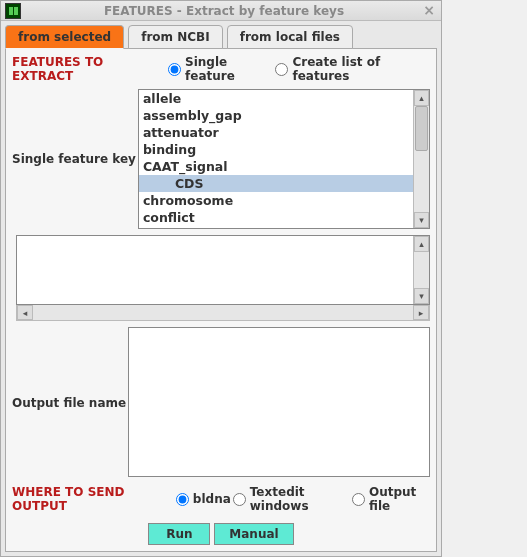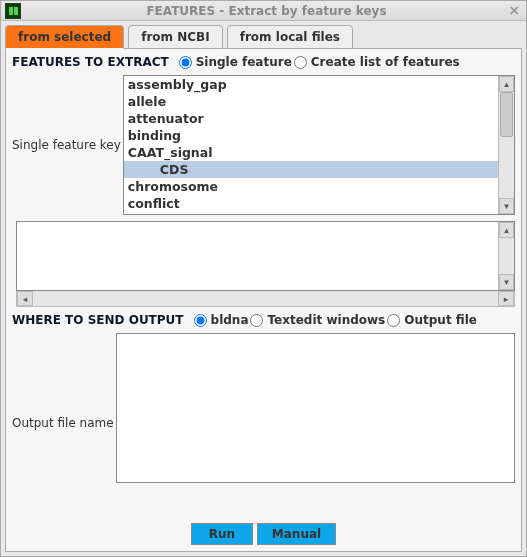--- a/index.html
+++ b/index.html
@@ -3,21 +3,21 @@
 <meta charset="utf-8">
 <style>
 * { box-sizing: border-box; margin: 0; padding: 0; }
 body {
   font-family: "DejaVu Sans", Arial, sans-serif;
   font-size: 12px;
   background: #f0f0f0;
   color: #333;
 }
 .window {
-  width: 527px;
+  width: 442px;
   height: 557px;
   background: #e8e8e8;
   border: 1px solid #aaa;
   display: flex;
   flex-direction: column;
 }
 .titlebar {
   height: 20px;
   background: linear-gradient(#eaeaea, #dadada);
   display: flex;
@@ -89,24 +89,24 @@
   flex-direction: column;
   gap: 6px;
 }
 .row {
   display: flex;
   align-items: flex-start;
 }
 .row.center { align-items: center; }
 .label {
   font-weight: bold;
-  color: #0f172a;
+  color: #b91c1c;
 }
 .sublabel {
-  font-weight: normal;
+  font-weight: bold;
   align-self: center;
 }
 .radios {
   display: flex;
   gap: 2px;
   align-items: center;
   margin-left: 10px;
 }
 .radio {
   display: inline-flex;
@@ -208,21 +208,21 @@
   min-height: 150px;
 }
 .buttons {
   display: flex;
   justify-content: center;
   gap: 4px;
   padding-top: 4px;
 }
 .btn {
   padding: 3px 14px;
-  background: #0ea5e9;
+  background: #5eead4;
   border: 1px solid #888;
   font-weight: bold;
   min-width: 62px;
   text-align: center;
 }
 .flex1 { flex: 1; display: flex; }
 </style>
 </head>
 <body>
 
@@ -255,22 +255,22 @@
             <span>Create list of features</span>
           </label>
         </div>
       </div>
 
       <div class="row">
         <span class="sublabel">Single feature key</span>
         <div class="listbox">
           <div class="listbox-inner">
             <ul>
+              <li>allele</li>
               <li>assembly_gap</li>
-              <li>allele</li>
               <li>attenuator</li>
               <li>binding</li>
               <li>CAAT_signal</li>
               <li class="selected">CDS</li>
               <li>chromosome</li>
               <li>conflict</li>
             </ul>
             <div class="vscroll">
               <div class="up">▴</div>
               <div class="track">
@@ -293,43 +293,43 @@
             </div>
           </div>
           <div class="hscroll">
             <div class="left">◂</div>
             <div class="track"></div>
             <div class="right">▸</div>
           </div>
         </div>
       </div>
 
+      <div class="row flex1">
+        <span class="sublabel">Output file name</span>
+        <div class="output-box"></div>
+      </div>
+
       <div class="row center">
         <span class="label">WHERE TO SEND OUTPUT</span>
         <div class="radios">
           <label class="radio">
             <input type="radio" name="outmode" checked="" style="">
             <span>bldna</span>
           </label>
           <label class="radio">
             <input type="radio" name="outmode" style="">
             <span>Textedit windows</span>
           </label>
           <label class="radio">
             <input type="radio" name="outmode" style="">
             <span>Output file</span>
           </label>
         </div>
       </div>
 
-      <div class="row flex1">
-        <span class="sublabel">Output file name</span>
-        <div class="output-box"></div>
-      </div>
-
       <div class="buttons">
         <div class="btn">Run</div>
         <div class="btn">Manual</div>
       </div>
 
     </div>
   </div>
 </div>
 
 </body></html>

